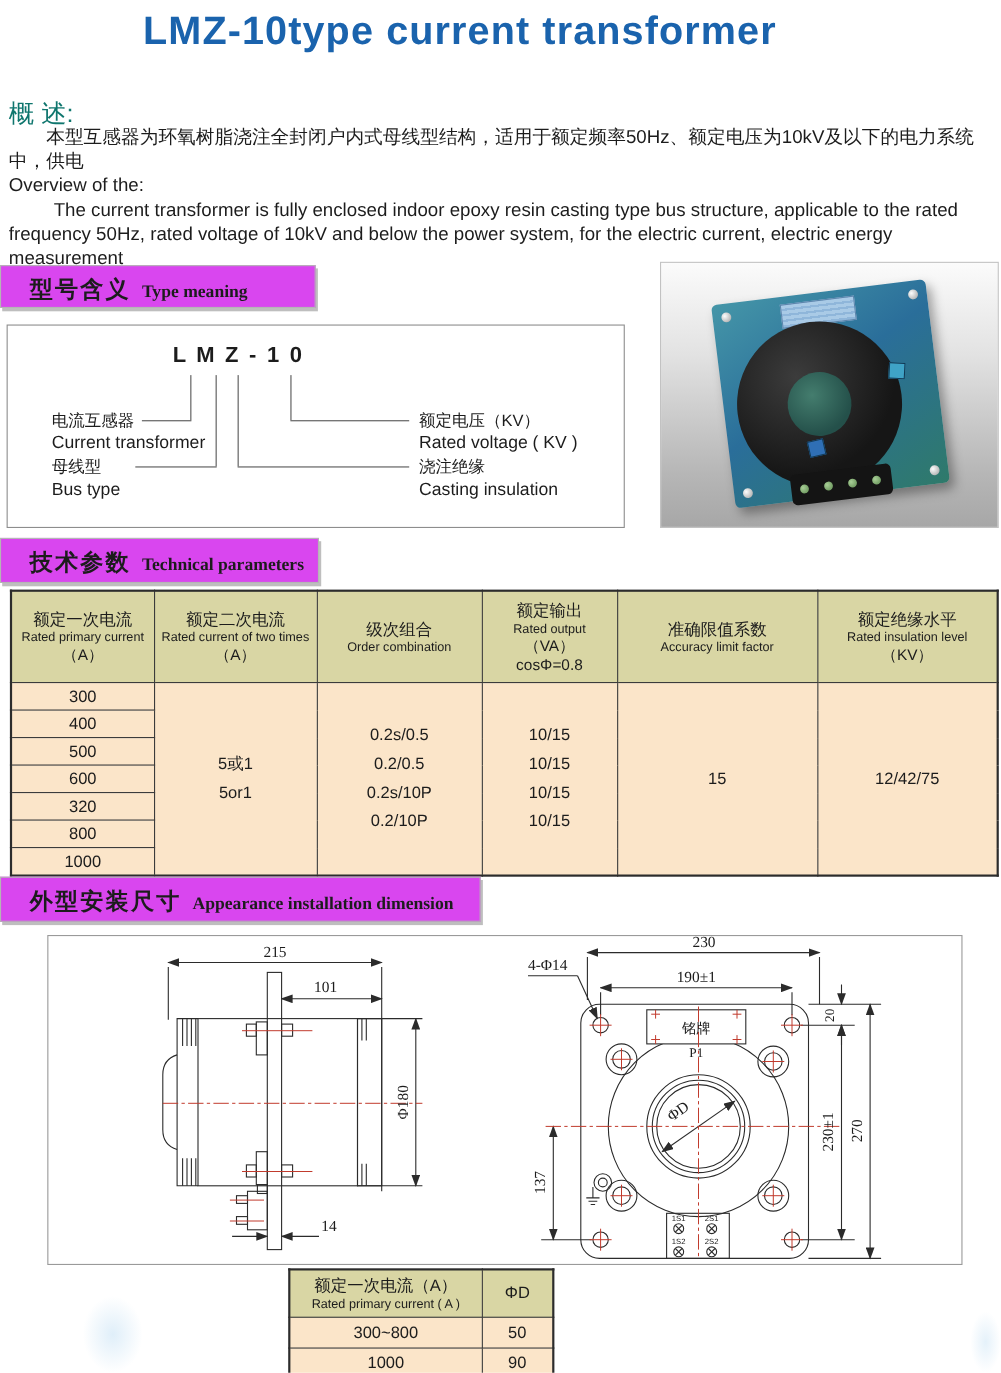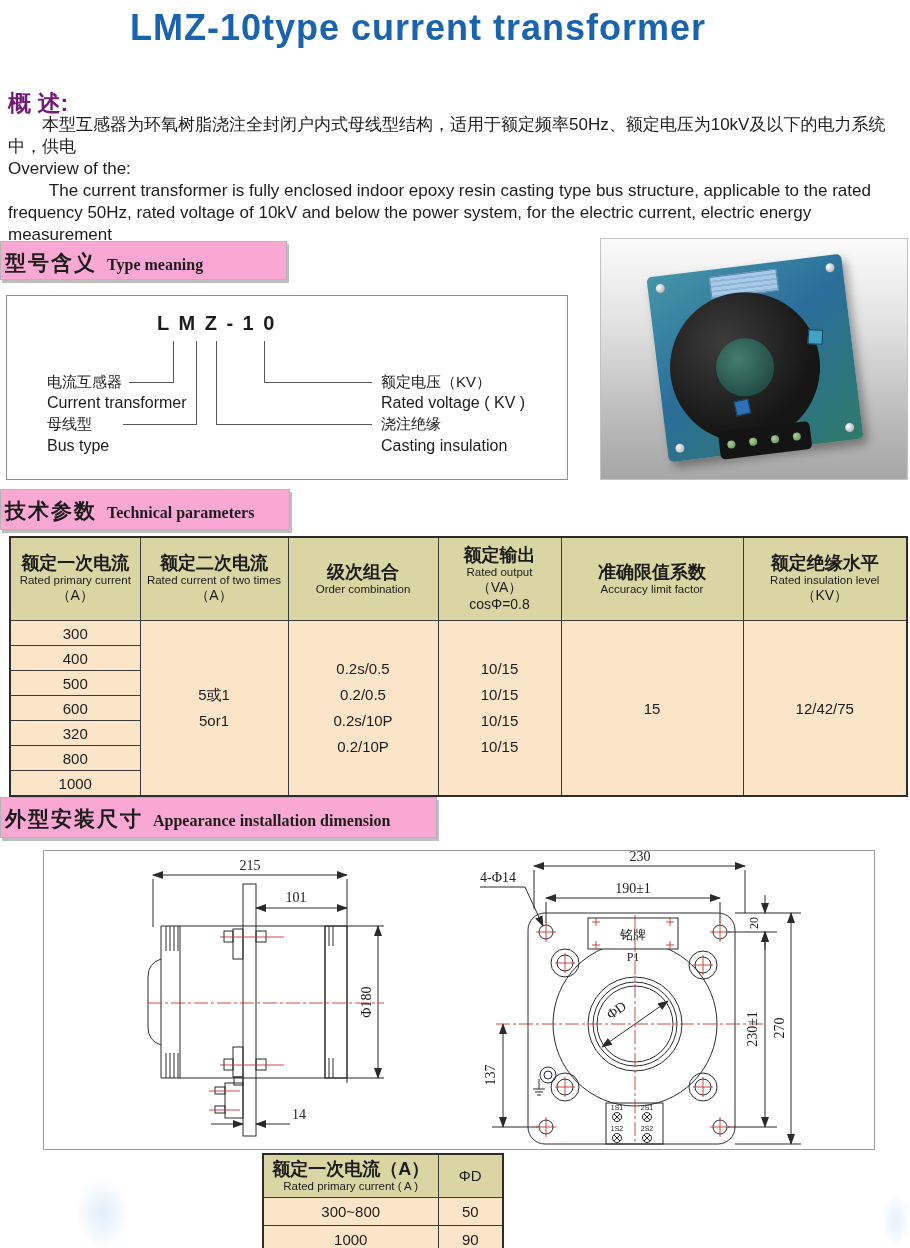--- a/index.html
+++ b/index.html
@@ -6,32 +6,32 @@
   body{width:910px;height:1248px;position:relative;overflow:hidden;
        font-family:"Liberation Sans","DejaVu Sans",sans-serif;color:#1c1c1c;}
   .abs{position:absolute;}
 
   
   .title{left:130px;top:8px;line-height:40px;font-weight:bold;font-size:36px;
          letter-spacing:1px;}
   .title div{white-space:nowrap;}
 
   
-  .ov-head{left:8px;top:88px;font-size:23px;font-weight:bold;color:#701a75;}
+  .ov-head{left:8px;top:88px;font-size:23px;font-weight:normal;color:#0f766e;}
   .ov-zh{left:8px;top:114px;width:894px;font-size:17px;line-height:22px;}
   .ov-zh .indent{text-indent:2em;}
   .ov-en-head{left:8px;top:159px;font-size:17px;}
   .ov-en{left:8px;top:180px;width:894px;font-size:17px;line-height:22px;}
   .ov-en .indent{text-indent:2.4em;}
 
   
-  .sec-head{background:#f9a8d4;border:1px solid #b5b5b5;
+  .sec-head{background:#d946ef;border:1px solid #b5b5b5;
             box-shadow:2px 3px 0 rgba(110,110,110,.45);
             display:flex;align-items:baseline;gap:10px;
-            padding:7px 12px 7px 4px;box-sizing:border-box;}
+            padding:7px 12px 7px 26px;box-sizing:border-box;}
   .sec-head .zh{font-size:21px;font-weight:bold;letter-spacing:2px;}
   .sec-head .en{font-size:16px;font-weight:bold;
                 font-family:"Liberation Serif","DejaVu Serif",serif;}
 
   
   .tm-box{left:6px;top:295px;width:560px;height:183px;border:1px solid #8d8d8d;
           background:#fff;}
   .tm-model{left:150px;top:16px;font-size:20px;font-weight:bold;letter-spacing:2px;}
   .tm-line{background:#555;}
   .tm-zh{font-size:15px;}
@@ -63,21 +63,21 @@
             background:radial-gradient(circle at 35% 35%,#a8cf97,#5e8a50);}
 
   
   table{border-collapse:collapse;table-layout:fixed;}
   .ttable{left:9px;top:536px;}
   .ttable td,.ttable th{border:1px solid #3b3b3b;text-align:center;vertical-align:middle;
                         padding:0;}
   .ttable{border:2px solid #2c2c2c;}
   .ttable thead th{background:#d9d6a4;height:82px;font-weight:normal;}
   .ttable tbody td{background:#fbe5c9;height:24px;font-size:15px;}
-  .h-zh{font-size:18px;font-weight:bold;display:block;line-height:19px;}
+  .h-zh{font-size:15px;font-weight:normal;display:block;line-height:19px;}
   .h-en{font-size:11.5px;display:block;line-height:14px;}
   .h-sub{font-size:14px;display:block;line-height:17px;}
   .stack{display:flex;flex-direction:column;justify-content:center;line-height:26px;}
 
   
   .draw-box{left:43px;top:850px;width:830px;height:298px;border:1px solid #9a9a9a;
             background:#fff;}
   svg text{font-family:"Liberation Serif","DejaVu Serif",serif;fill:#1c1c1c;}
   svg .sans{font-family:"Liberation Sans","DejaVu Sans",sans-serif;}
 

